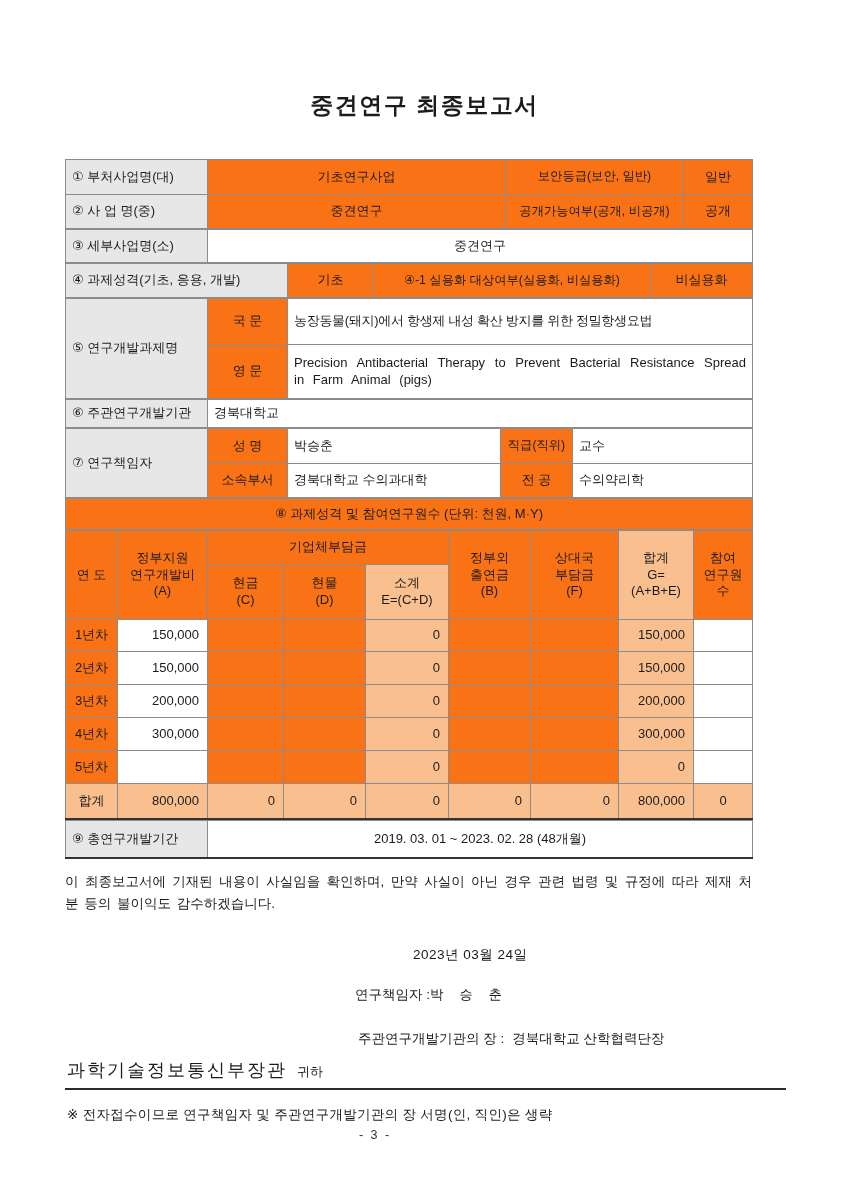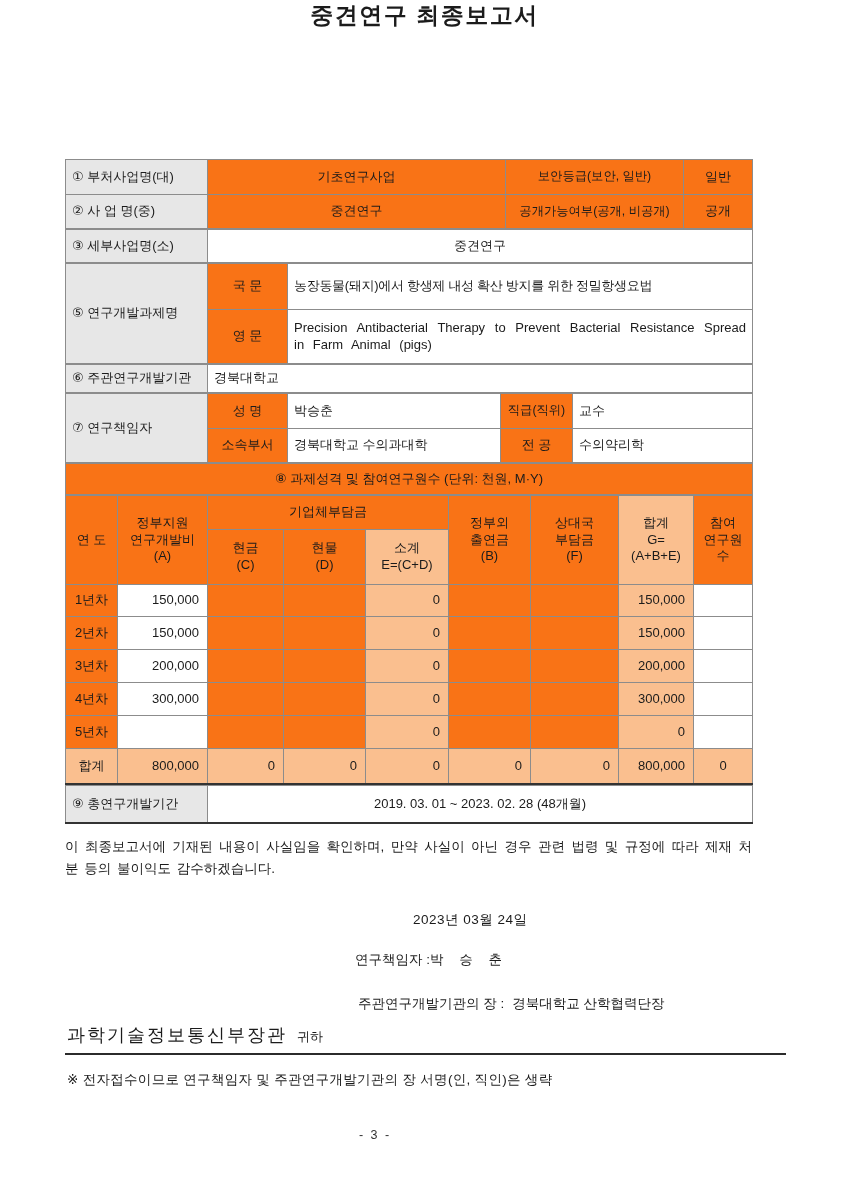--- a/index.html
+++ b/index.html
@@ -6,20 +6,21 @@
   .page{
     position:relative;
     width:849px;height:1200px;
     background:#ffffff;
     font-family:"Liberation Sans","DejaVu Sans",sans-serif;
     color:#1b1b1b;
     overflow:hidden;
   }
   .doc-title{
     margin:0;
+    padding-top:90px;
     text-align:center;
     font-size:23px;
     font-weight:700;
     letter-spacing:1.5px;
   }
   .content{
     position:absolute;
     left:65px;top:159px;
     width:687px;
   }
@@ -126,20 +127,36 @@
           <col style="width:545px">
         </colgroup>
       <tbody>
           <tr style="height:33px">
         <td class="lab">③ 세부사업명(소)</td>
         <td class="c">중견연구</td>
       </tr>
     </tbody>
       </table>
 
+    <table class="tbl">
+      <colgroup>
+          <col style="width:222px">
+          <col style="width:86px">
+          <col style="width:277px">
+          <col style="width:102px">
+        </colgroup>
+      <tbody>
+          <tr style="height:34px">
+        <td class="lab">④ 과제성격(기초, 응용, 개발)</td>
+        <td class="g c">기초</td>
+        <td class="g tight">④-1 실용화 대상여부(실용화, 비실용화)</td>
+        <td class="g c">비실용화</td>
+      </tr>
+    </tbody>
+      </table>
 
     <table class="tbl">
       <colgroup>
           <col style="width:142px">
           <col style="width:80px">
           <col style="width:465px">
         </colgroup>
       <tbody>
           <tr style="height:46px">
         <td class="lab" rowspan="2">⑤ 연구개발과제명</td>

